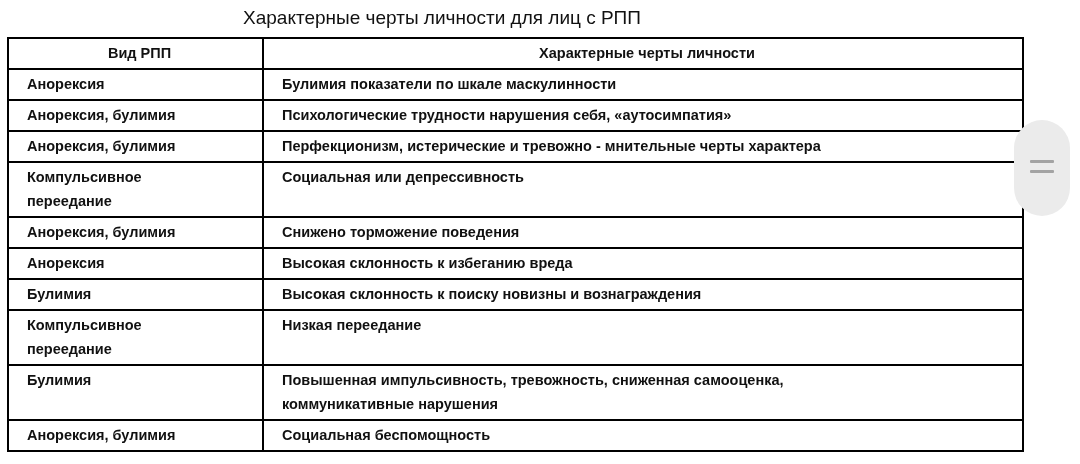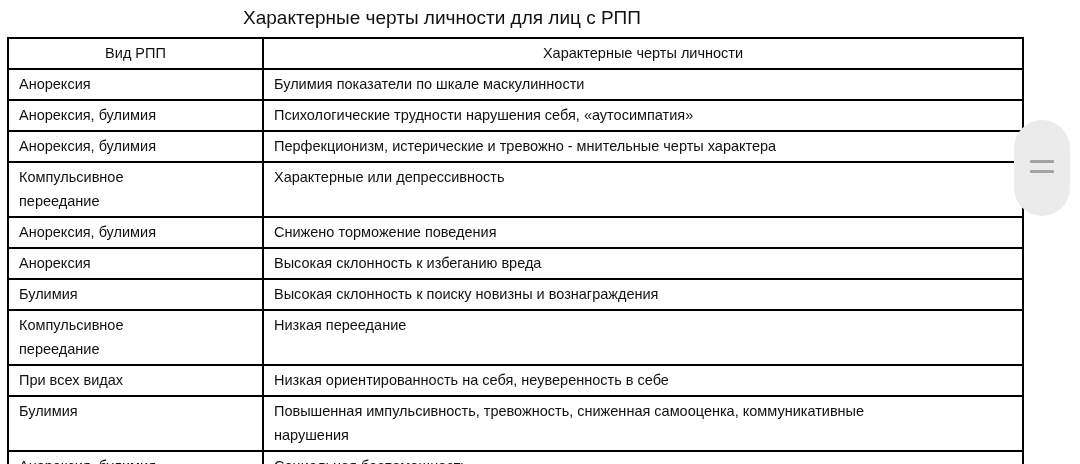--- a/index.html
+++ b/index.html
@@ -37,24 +37,24 @@
     position: absolute;
     left: 7px;
     top: 37px;
     width: 1015px;
     border-collapse: collapse;
     table-layout: fixed;
     font-size: 14.5px;
   }
   table.traits td, table.traits th {
     border: 2px solid #000;
-    padding: 2px 10px 3px 10px;
+    padding: 2px 10px 3px 18px;
     vertical-align: top;
     line-height: 24px;
-    font-weight: normal;
+    font-weight: bold;
     text-align: left;
     color: #111;
   }
   table.traits th {
     text-align: center;
   }
   table.traits col.c1 { width: 255px; }
   table.traits col.c2 { width: 760px; }
   .scroll-handle {
     position: absolute;
@@ -100,41 +100,37 @@
     <tr>
       <td>Анорексия, булимия</td>
       <td>Психологические трудности нарушения себя, «аутосимпатия»</td>
     </tr>
     <tr>
       <td>Анорексия, булимия</td>
       <td>Перфекционизм, истерические и тревожно - мнительные черты характера</td>
     </tr>
     <tr>
       <td style="padding-right:90px">Компульсивное переедание</td>
-      <td>Характерные или депрессивность</td>
+      <td>Социальная или депрессивность</td>
     </tr>
     <tr>
       <td>Анорексия, булимия</td>
       <td>Снижено торможение поведения</td>
     </tr>
     <tr>
       <td>Анорексия</td>
       <td>Высокая склонность к избеганию вреда</td>
     </tr>
     <tr>
       <td>Булимия</td>
       <td>Высокая склонность к поиску новизны и вознаграждения</td>
     </tr>
     <tr>
       <td style="padding-right:90px">Компульсивное переедание</td>
       <td>Низкая переедание</td>
-    </tr>
-    <tr>
-      <td>При всех видах</td>
-      <td>Низкая ориентированность на себя, неуверенность в себе</td>
     </tr>
     <tr>
       <td>Булимия</td>
       <td style="padding-right:150px">Повышенная импульсивность, тревожность, сниженная самооценка, коммуникативные нарушения</td>
     </tr>
     <tr>
       <td>Анорексия, булимия</td>
       <td>Социальная беспомощность</td>
     </tr>
   </tbody>

